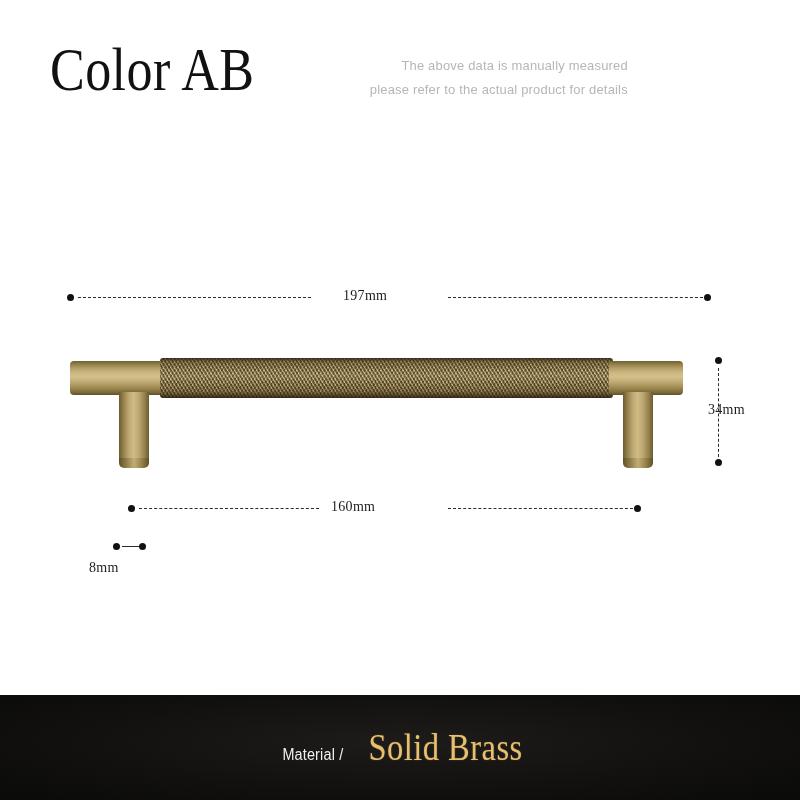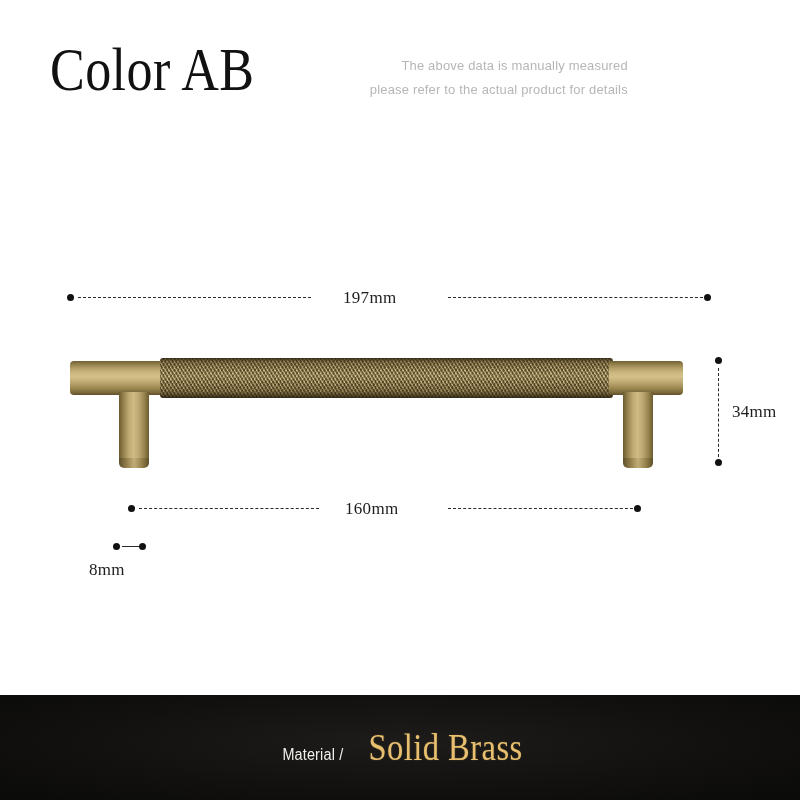--- a/index.html
+++ b/index.html
@@ -52,21 +52,21 @@
     transform: scaleX(0.96);
     transform-origin: right top;
     white-space: nowrap;
   }
   .disclaimer div { display: block; }
 
   
   .dimlabel {
     position: absolute;
     font-family: "Liberation Serif", serif;
-    font-size: 17px;
+    font-size: 14px;
     color: #1d1d1d;
     letter-spacing: 0.3px;
     white-space: nowrap;
   }
 
   .dot {
     position: absolute;
     width: 7px;
     height: 7px;
     border-radius: 50%;
@@ -248,27 +248,27 @@
     <div class="dash-h" style="left:78px; top:297px; width:233px;"></div>
     <div class="dimlabel" style="left:343px; top:288px;">197mm</div>
     <div class="dash-h" style="left:448px; top:297px; width:255px;"></div>
     <div class="dot" style="left:704px; top:294px;"></div>
   </div>
 
   <div>
     <div class="dot" style="left:715px; top:357px;"></div>
     <div class="dash-v" style="left:718px; top:368px; height:89px;"></div>
     <div class="dot" style="left:715px; top:459px;"></div>
-    <div class="dimlabel" style="left:732px; top:402px;">34mm</div>
+    <div class="dimlabel" style="left:708px; top:402px;">34mm</div>
   </div>
 
   <div>
     <div class="dot" style="left:128px; top:505px;"></div>
     <div class="dash-h" style="left:139px; top:508px; width:180px;"></div>
-    <div class="dimlabel" style="left:345px; top:499px;">160mm</div>
+    <div class="dimlabel" style="left:331px; top:499px;">160mm</div>
     <div class="dash-h" style="left:448px; top:508px; width:185px;"></div>
     <div class="dot" style="left:634px; top:505px;"></div>
   </div>
 
   <div>
     <div class="dot" style="left:113px; top:543px;"></div>
     <div class="solid-h" style="left:122px; top:546px; width:18px;"></div>
     <div class="dot" style="left:139px; top:543px;"></div>
     <div class="dimlabel" style="left:89px; top:560px;">8mm</div>
   </div>

